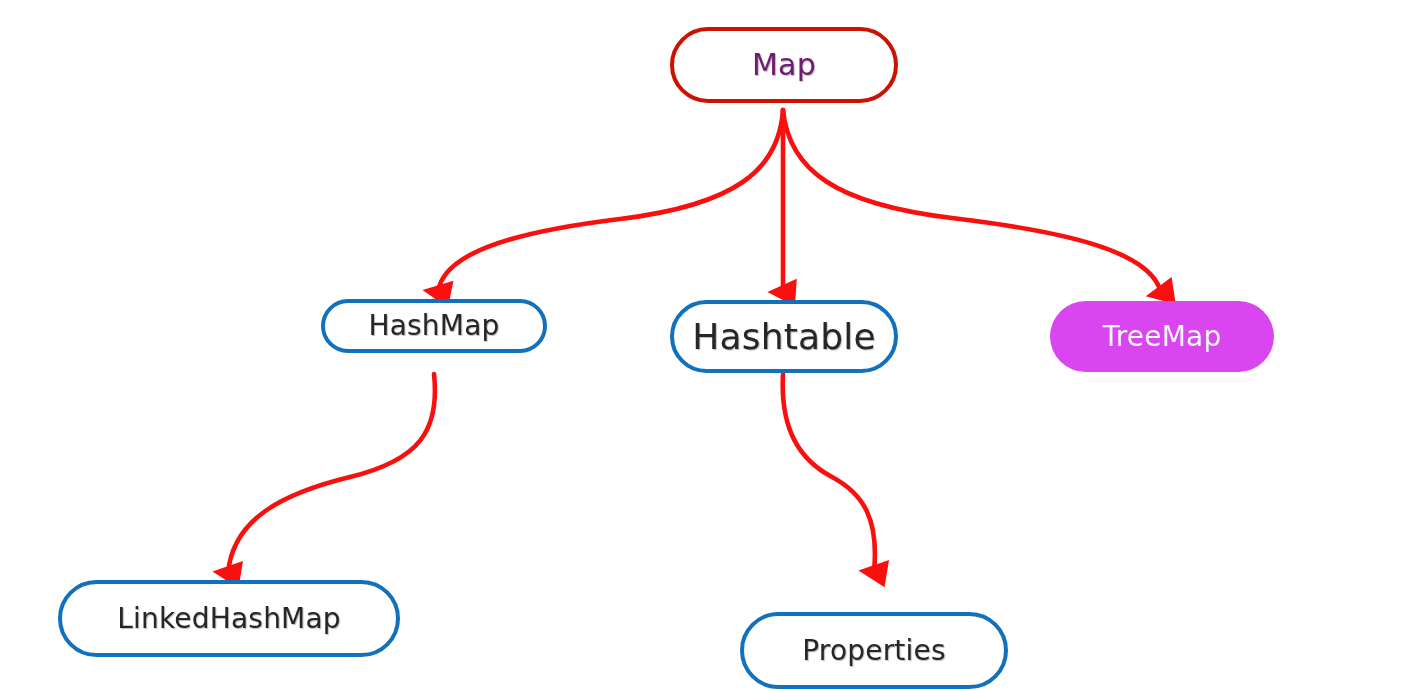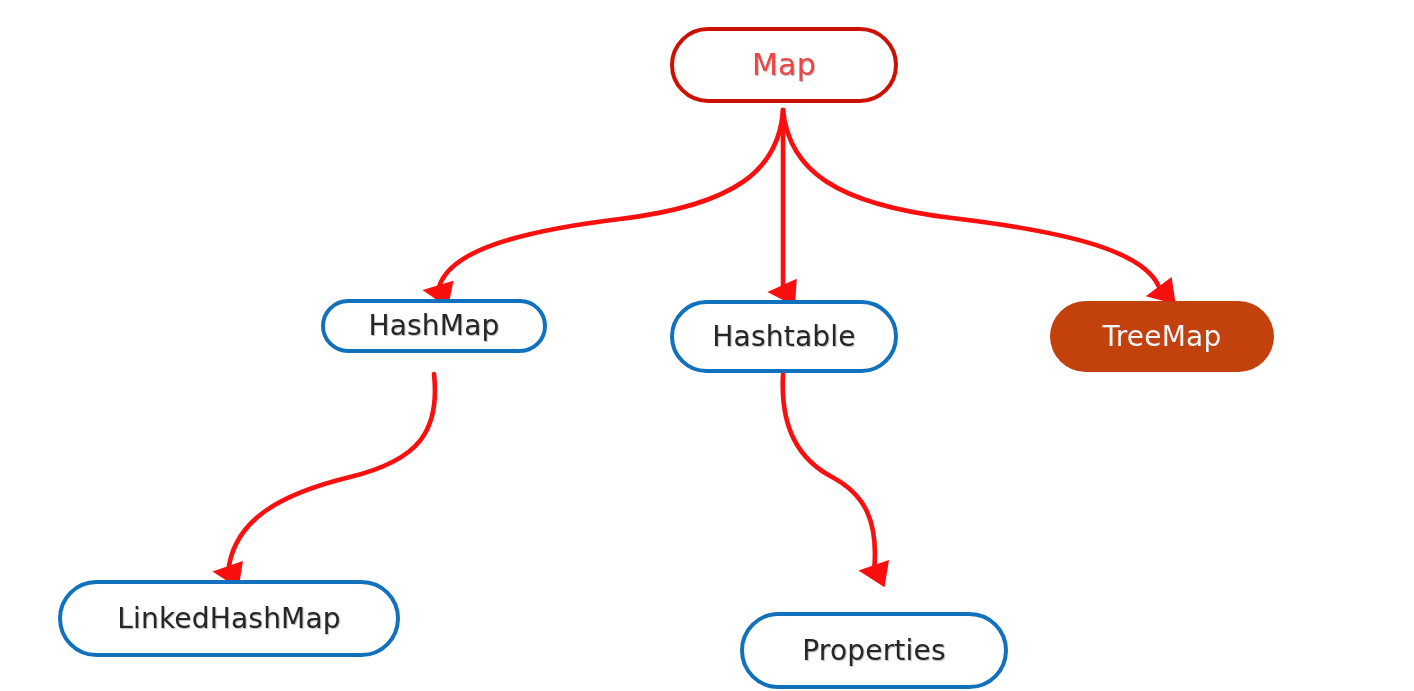--- a/index.html
+++ b/index.html
@@ -37,37 +37,37 @@
   }
   .node-label {
     display: block;
     line-height: 1;
     letter-spacing: 0.2px;
   }
   
   .node.root {
     border-color: #cc1100;
     border-width: 4px;
-    color: #ef4444;
+    color: #701a75;
   }
   .node.root .node-label {
     text-shadow: 1px 1px 1px rgba(120,120,120,0.55);
   }
   
   .node.plain {
     border-color: #1271bd;
     border-width: 4px;
     color: #262626;
   }
   .node.plain .node-label {
     text-shadow: 1px 1px 1px rgba(130,130,130,0.55);
   }
   
   .node.highlight {
-    background: #c2410c;
+    background: #d946ef;
     border-color: #0d6ec2;
     border-width: 0px;
     color: #f2f6fa;
   }
   .node.highlight .node-label {
     text-shadow: none;
   }
 </style>
 </head>
 <body>
@@ -90,21 +90,21 @@
   </svg>
 
   <div id="nodes">
       <div class="node root" style="left: 670px; top: 27px; width: 228px; height: 76px; border-radius: 38px;">
         <span class="node-label" style="font-size: 30px;">Map</span>
       </div>
       <div class="node plain" style="left: 321px; top: 299px; width: 226px; height: 54px; border-radius: 37px;">
         <span class="node-label" style="font-size: 28px;">HashMap</span>
       </div>
       <div class="node plain" style="left: 670px; top: 300px; width: 228px; height: 73px; border-radius: 36.5px;">
-        <span class="node-label" style="font-size: 28px;">Hashtable</span>
+        <span class="node-label" style="font-size: 36px;">Hashtable</span>
       </div>
       <div class="node highlight" style="left: 1050px; top: 301px; width: 224px; height: 71px; border-radius: 35.5px;">
         <span class="node-label" style="font-size: 28px;">TreeMap</span>
       </div>
       <div class="node plain" style="left: 58px; top: 580px; width: 342px; height: 77px; border-radius: 38.5px;">
         <span class="node-label" style="font-size: 28px;">LinkedHashMap</span>
       </div>
       <div class="node plain" style="left: 740px; top: 580px; width: 268px; height: 77px; border-radius: 38.5px; margin-top: 32px;">
         <span class="node-label" style="font-size: 28px;">Properties</span>
       </div>

